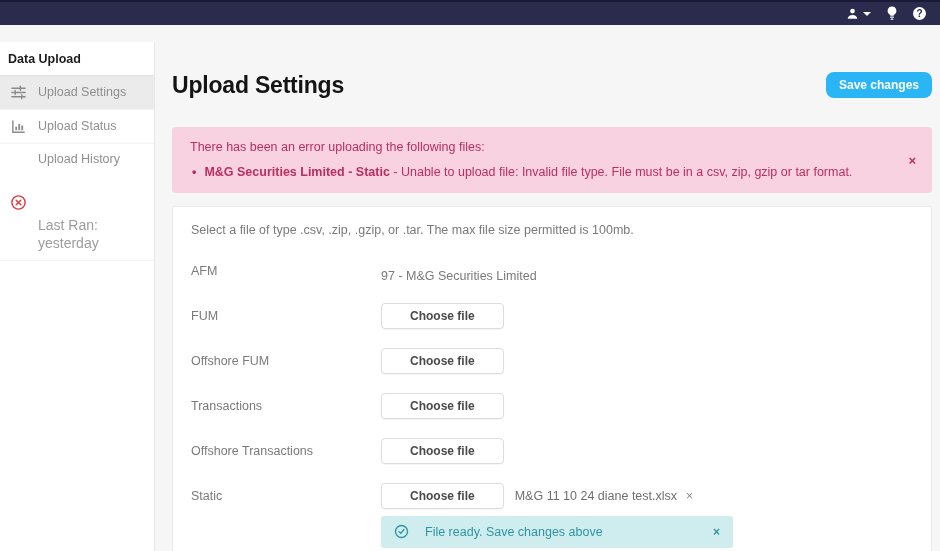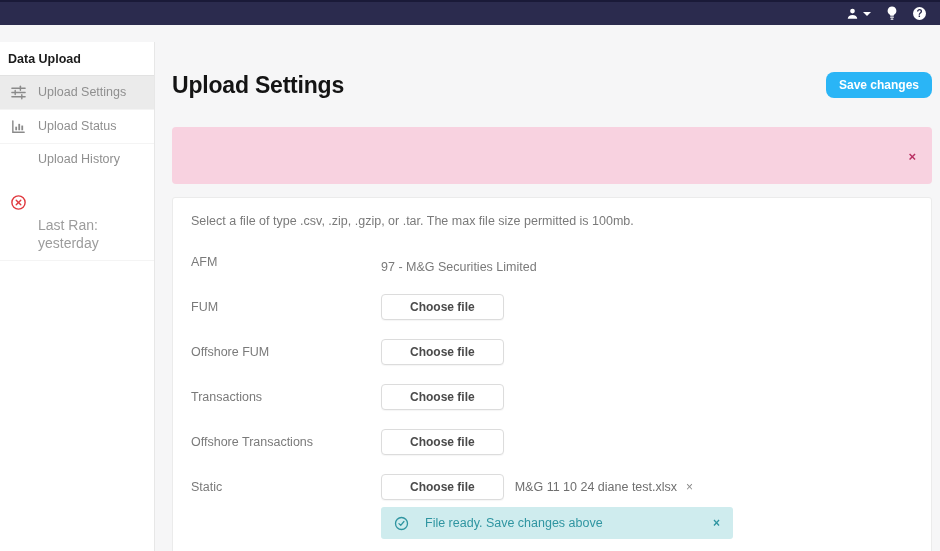--- a/index.html
+++ b/index.html
@@ -177,20 +177,22 @@
 </nav>
 
 <main class="main">
 
   <div class="main-header">
     <h1 class="page-title">Upload Settings</h1>
     <button class="save-btn">Save changes</button>
   </div>
 
   <div class="error-banner">
+    <div class="error-line1">There has been an error uploading the following files:</div>
+    <div class="error-item"><b>M&amp;G Securities Limited - Static</b><span> - Unable to upload file: Invalid file type. File must be in a csv, zip, gzip or tar format.</span></div>
     <button class="banner-close">×</button>
   </div>
 
   <section class="card">
     <p class="instructions">Select a file of type .csv, .zip, .gzip, or .tar. The max file size permitted is 100mb.</p>
 
     <div class="form-row first">
       <span class="row-label">AFM</span>
       <span class="row-value">97 - M&amp;G Securities Limited</span>
     </div>

